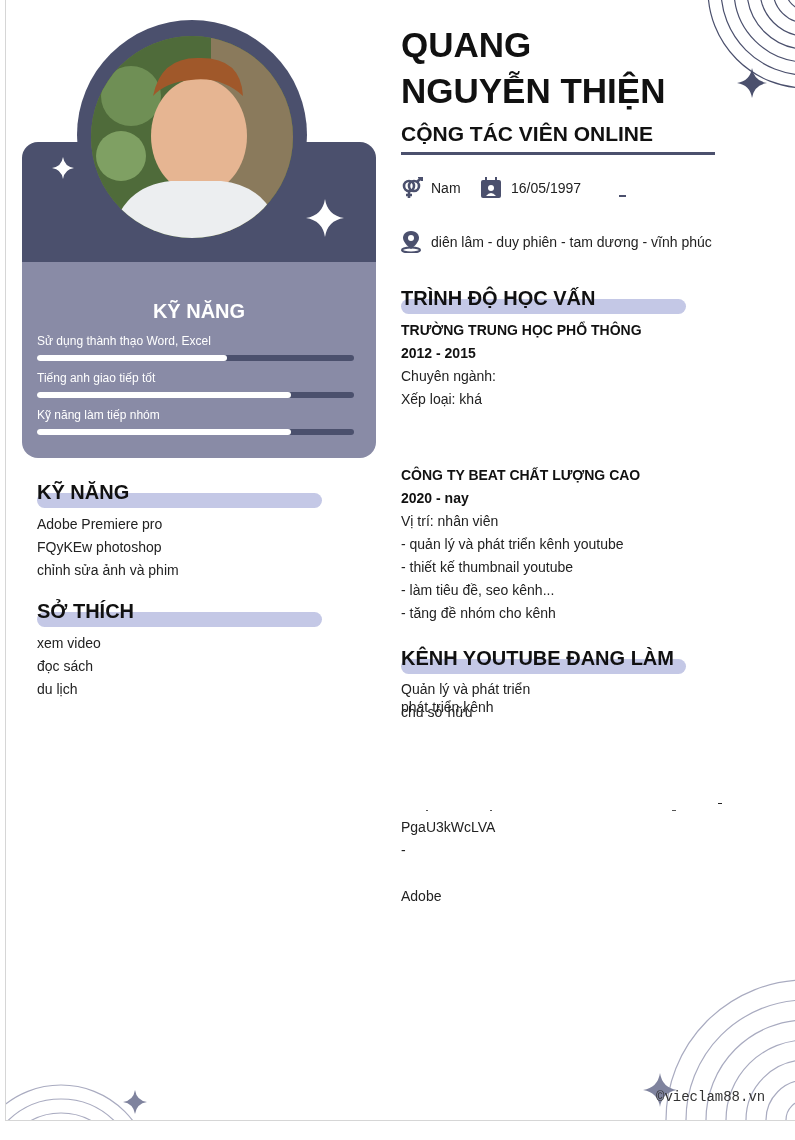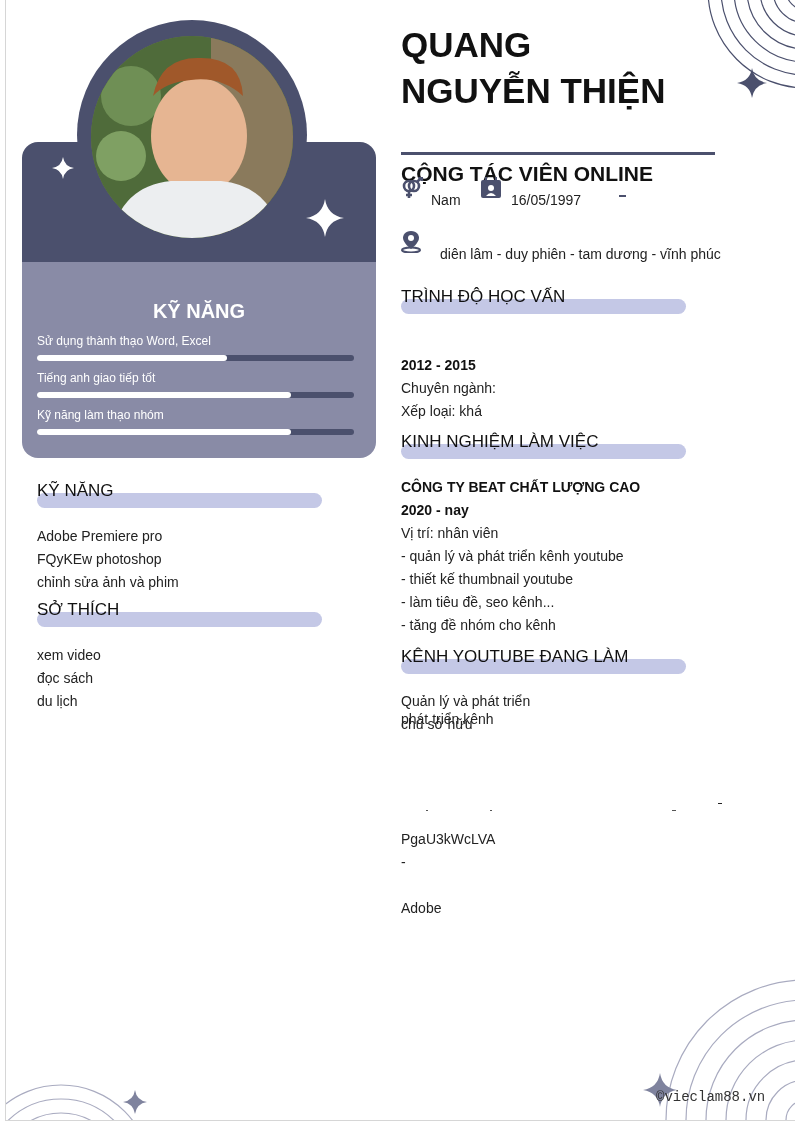--- a/index.html
+++ b/index.html
@@ -8,27 +8,27 @@
   .deco { position:absolute; }
   
   .card-top { position:absolute; left:16px; top:142px; width:354px; height:120px; background:#4b506d; border-radius:16px 16px 0 0; }
   .card-circle { position:absolute; left:71px; top:20px; width:230px; height:230px; border-radius:50%; background:#4b506d; }
   .photo { position:absolute; left:85px; top:36px; width:202px; height:202px; border-radius:50%; overflow:hidden; background:#6b7a4f; }
   .card-bottom { position:absolute; left:16px; top:262px; width:354px; height:196px; background:#898ba6; border-radius:0 0 16px 16px; }
   .card-title { position:absolute; left:0; width:100%; top:38px; text-align:center; color:#fff; font-weight:bold; font-size:20px; }
   .skillbar-label { position:absolute; left:15px; color:#fff; font-size:12px; }
   .bar { position:absolute; left:15px; width:317px; height:6px; border-radius:3px; background:#4b506d; }
   .bar .fill { height:6px; border-radius:3px; background:#fff; }
-  .sec-head { position:absolute; font-weight:normal; font-size:17px; color:#111; }
+  .sec-head { position:absolute; font-weight:bold; font-size:20px; color:#111; }
   .sec-head .hl { position:absolute; left:0; top:12px; height:15px; background:#c4c8e6; border-radius:8px; z-index:0; }
   .sec-head .txt { position:relative; z-index:1; }
-  .line { position:absolute; font-size:14px; color:#222; white-space:nowrap;margin-top:12px; }
+  .line { position:absolute; font-size:14px; color:#222; white-space:nowrap; }
   .bold { font-weight:bold; color:#111; }
   .name { position:absolute; left:395px; top:22px; font-size:35px; font-weight:bold; line-height:46px; color:#111; }
-  .job { position:absolute; left:395px; top:122px; font-size:21px; font-weight:bold; color:#111;margin-top:40px; }
+  .job { position:absolute; left:395px; top:122px; font-size:21px; font-weight:bold; color:#111; }
   .job-rule { position:absolute; left:395px; top:152px; width:314px; height:3px; background:#4b506d; }
   .icon { position:absolute; }
   .watermark { position:absolute; left:650px; top:1089px; font-family:"Liberation Mono", monospace; font-size:14px; color:#333; }
 </style>
 </head>
 <body>
 
 <div class="page">
 
   <svg class="deco" style="left:700px;top:-10px" width="90" height="120" viewBox="0 0 90 120">
@@ -99,21 +99,21 @@
     <div class="skillbar-label" style="top:72px">Sử dụng thành thạo Word, Excel</div>
     <div class="bar" style="top:93px">
         <div class="fill" style="width:60%"></div>
       </div>
 
     <div class="skillbar-label" style="top:109px">Tiếng anh giao tiếp tốt</div>
     <div class="bar" style="top:130px">
         <div class="fill" style="width:80%"></div>
       </div>
 
-    <div class="skillbar-label" style="top:146px">Kỹ năng làm thạo nhóm</div>
+    <div class="skillbar-label" style="top:146px">Kỹ năng làm tiếp nhóm</div>
     <div class="bar" style="top:167px">
         <div class="fill" style="width:80%"></div>
       </div>
   </div>
 
   <div class="sec-head" style="left:31px;top:481px">
     <div class="hl" style="width:285px"></div>
     <span class="txt">KỸ NĂNG</span>
   </div>
   <div class="line" style="left:31px;top:516px">Adobe Premiere pro</div>
@@ -152,34 +152,31 @@
       <path d="M5 19 Q10 13 15 19Z" fill="#fff"></path>
   </svg>
   <div class="line" style="left:505px;top:180px">16/05/1997</div>
   <div class="deco" style="left:613px;top:195px;width:7px;height:2px;background:#4b506d"></div>
 
   <svg class="icon" style="left:395px;top:231px" width="20" height="22" viewBox="0 0 20 22">
     <path d="M10 0 C4 0 2 4 2 7 C2 12 10 18 10 18 C10 18 18 12 18 7 C18 4 16 0 10 0Z" fill="#4b506d"></path>
     <circle cx="10" cy="7" r="3" fill="#fff"></circle>
     <ellipse cx="10" cy="19" rx="9" ry="2.5" fill="none" stroke="#4b506d" stroke-width="2"></ellipse>
   </svg>
-  <div class="line" style="left:434px;top:234px">diên lâm - duy phiên - tam dương - vĩnh phúc</div>
+  <div class="line" style="left:425px;top:234px">diên lâm - duy phiên - tam dương - vĩnh phúc</div>
 
   <div class="sec-head" style="left:395px;top:287px">
     <div class="hl" style="width:285px"></div>
     <span class="txt">TRÌNH ĐỘ HỌC VẤN</span>
   </div>
+  <div class="line bold" style="left:395px;top:322px">TRƯỜNG TRUNG HỌC PHỔ THÔNG</div>
   <div class="line bold" style="left:395px;top:345px">2012 - 2015</div>
   <div class="line" style="left:395px;top:368px">Chuyên ngành:</div>
   <div class="line" style="left:395px;top:391px">Xếp loại: khá</div>
 
-  <div class="sec-head" style="left:395px;top:432px">
-    <div class="hl" style="width:285px"></div>
-    <span class="txt">KINH NGHIỆM LÀM VIỆC</span>
-  </div>
   <div class="line bold" style="left:395px;top:467px">CÔNG TY BEAT CHẤT LƯỢNG CAO</div>
   <div class="line bold" style="left:395px;top:490px">2020 - nay</div>
   <div class="line" style="left:395px;top:513px">Vị trí: nhân viên</div>
   <div class="line" style="left:395px;top:536px">- quản lý và phát triển kênh youtube</div>
   <div class="line" style="left:395px;top:559px">- thiết kế thumbnail youtube</div>
   <div class="line" style="left:395px;top:582px">- làm tiêu đề, seo kênh...</div>
   <div class="line" style="left:395px;top:605px">- tăng đề nhóm cho kênh</div>
 
   <div class="sec-head" style="left:395px;top:647px">
     <div class="hl" style="width:285px"></div>

